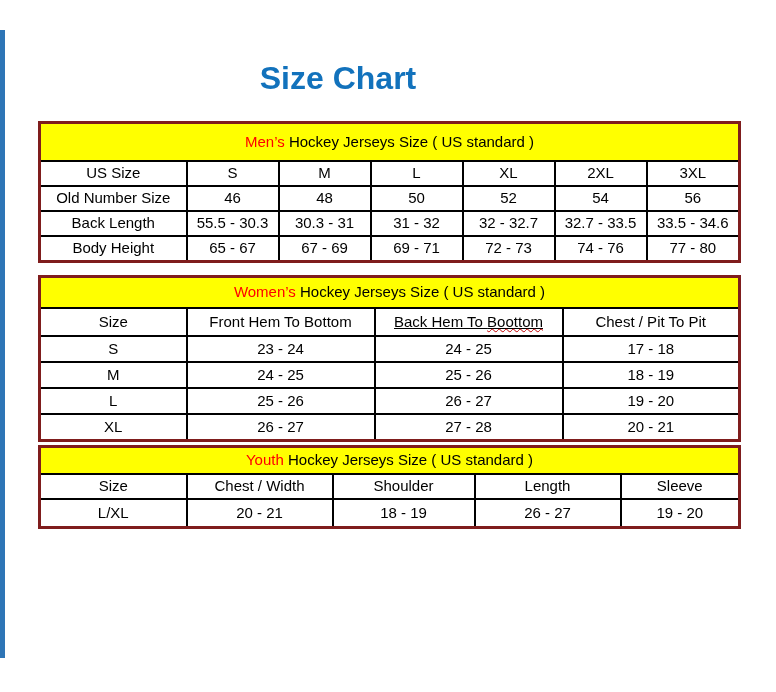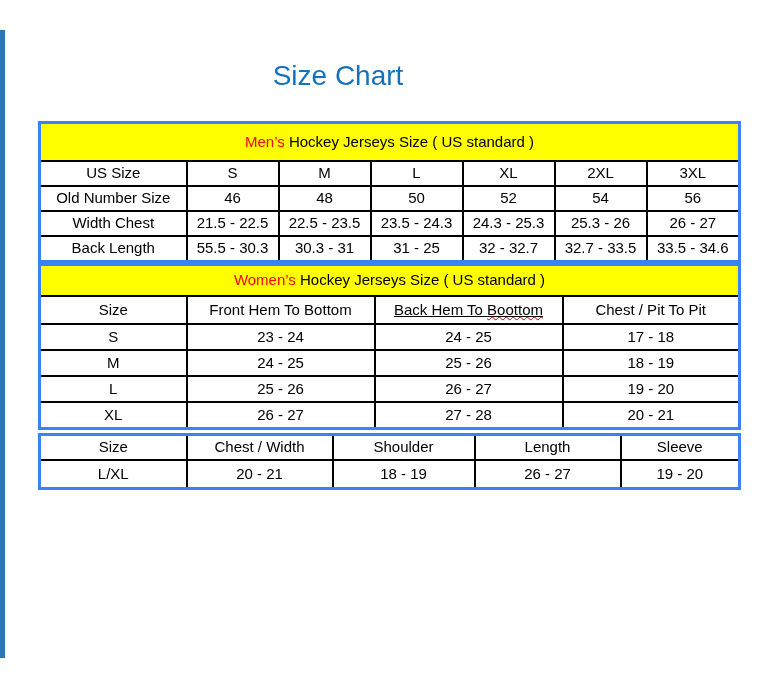--- a/index.html
+++ b/index.html
@@ -5,41 +5,41 @@
   html,body{margin:0;padding:0;}
   body{
     width:776px;height:692px;background:#ffffff;position:relative;
     font-family:"Liberation Sans",sans-serif;color:#000;overflow:hidden;
   }
   .accent-bar{
     position:absolute;left:0;top:30px;width:5px;height:628px;background:#2E75B6;
   }
   .page-title{
     position:absolute;top:60px;left:0;width:676px;margin:0;
-    text-align:center;font-size:28px;font-weight:normal;color:#1272BC;
+    text-align:center;font-size:32px;font-weight:bold;color:#1272BC;
     letter-spacing:0px;
   }
   .tables{position:absolute;left:38px;top:121px;width:700px;}
   table.size-table{
     border-collapse:collapse;table-layout:fixed;width:700px;
-    border:3px solid #3b82f6;
+    border:3px solid #7f1d1d;
   }
   .size-table td,.size-table th{
     border:2px solid #000;text-align:center;vertical-align:middle;
     padding:0 2px;font-size:15px;font-weight:normal;line-height:1.1;
   }
   .section-head{
     background:#FFFF00;font-weight:bold;font-size:17px;
   }
   .hl{color:#FF0000;}
   .head-row th{font-weight:normal;}
   .label{font-weight:bold;}
   .t-men .section-head{height:36px;}
   .t-men .head-row th,.t-men .data-row td{height:23px;}
-  .t-women{margin-top:0;}
+  .t-women{margin-top:12px;}
   .t-women .section-head{height:29px;}
   .t-women .head-row th{height:26px;}
   .t-women .data-row td{height:24px;}
   .t-youth{margin-top:3px;}
   .t-youth .section-head{height:25px;}
   .t-youth .head-row th{height:23px;}
   .t-youth .data-row td{height:26px;}
   .u{text-decoration:underline;}
   .squiggle{text-decoration:underline wavy #C00000;text-decoration-thickness:1px;}
 </style>
@@ -78,36 +78,36 @@
       <tr class="data-row">
         <td class="label">Old Number Size</td>
         <td>46</td>
         <td>48</td>
         <td>50</td>
         <td>52</td>
         <td>54</td>
         <td>56</td>
       </tr>
       <tr class="data-row">
-        <td class="label">Width Chest</td>
-        <td>21.5 - 22.5</td>
-        <td>22.5 - 23.5</td>
-        <td>23.5 - 24.3</td>
-        <td>24.3 - 25.3</td>
-        <td>25.3 - 26</td>
-        <td>26 - 27</td>
-      </tr>
-      <tr class="data-row">
         <td class="label">Back Length</td>
         <td>55.5 - 30.3</td>
         <td>30.3 - 31</td>
-        <td>31 - 25</td>
+        <td>31 - 32</td>
         <td>32 - 32.7</td>
         <td>32.7 - 33.5</td>
         <td>33.5 - 34.6</td>
+      </tr>
+      <tr class="data-row">
+        <td class="label">Body Height</td>
+        <td>65 - 67</td>
+        <td>67 - 69</td>
+        <td>69 - 71</td>
+        <td>72 - 73</td>
+        <td>74 - 76</td>
+        <td>77 - 80</td>
       </tr>
     </tbody>
   </table>
 
   <table class="size-table t-women">
     <colgroup>
       <col style="width:147px">
         <col style="width:188px">
         <col style="width:188px">
         <col style="width:177px">
@@ -151,20 +151,23 @@
 
   <table class="size-table t-youth">
     <colgroup>
       <col style="width:147px">
         <col style="width:146px">
         <col style="width:142px">
         <col style="width:146px">
         <col style="width:119px">
     </colgroup>
     <tbody>
+      <tr>
+        <td colspan="5" class="section-head"><span class="hl">Youth</span><span> Hockey Jerseys Size ( US standard )</span></td>
+      </tr>
       <tr class="head-row">
         <th>Size</th>
         <th>Chest / Width</th>
         <th>Shoulder</th>
         <th>Length</th>
         <th>Sleeve</th>
       </tr>
       <tr class="data-row">
         <td class="label">L/XL</td>
         <td>20 - 21</td>

